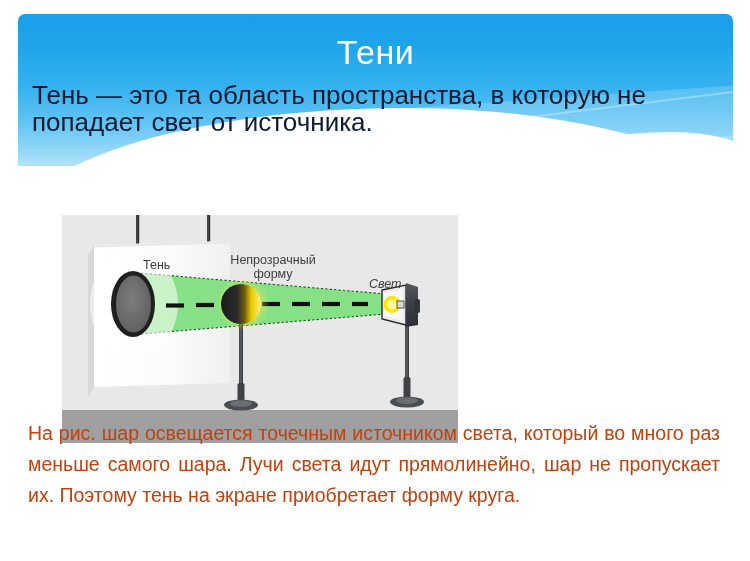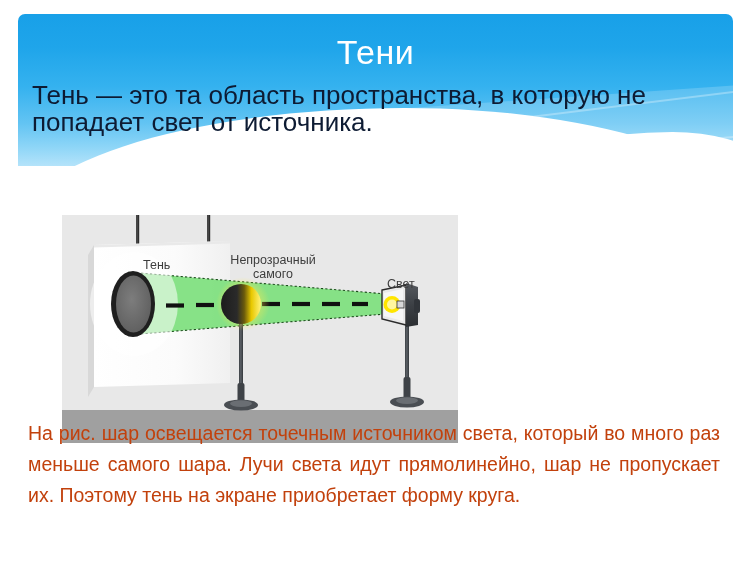--- a/index.html
+++ b/index.html
@@ -145,21 +145,21 @@
     font-family: "Liberation Sans", "DejaVu Sans", sans-serif;
     color: #3d3d3d;
     font-size: 12.5px;
     line-height: 14px;
     text-align: center;
     white-space: nowrap;
     z-index: 6;
   }
   .label-shadow { left: 81px; top: 43px; }
   .label-object { left: 152px; top: 38px; white-space: normal; width: 118px; }
-  .label-light  { left: 325px; top: 62px; }
+  .label-light  { left: 307px; top: 62px; font-style: italic; }
 
   
   .body-text {
     position: absolute;
     left: 28px;
     top: 418px;
     width: 692px;
     font-size: 19.5px;
     line-height: 31px;
     color: #c2410c;
@@ -288,18 +288,18 @@
 
         <path d="M344,68 L356,72 L356,110 L344,112 Z" fill="url(#lampBodyGrad)"></path>
         <rect x="352" y="84" width="6" height="14" rx="2" fill="#31353a"></rect>
       </g>
 
     </g>
   </svg>
 
   <div class="fig-label label-shadow">Тень</div>
 
-  <div class="fig-label label-object">Непрозрачный самого</div>
+  <div class="fig-label label-object">Непрозрачный форму</div>
 
   <div class="fig-label label-light">Свет</div>
 </div>
 
 <div class="body-text">На рис. шар освещается точечным источником света, который во много раз меньше самого шара. Лучи света идут прямолинейно, шар не пропускает их. Поэтому тень на экране приобретает форму круга.</div>
 
 </body></html>

